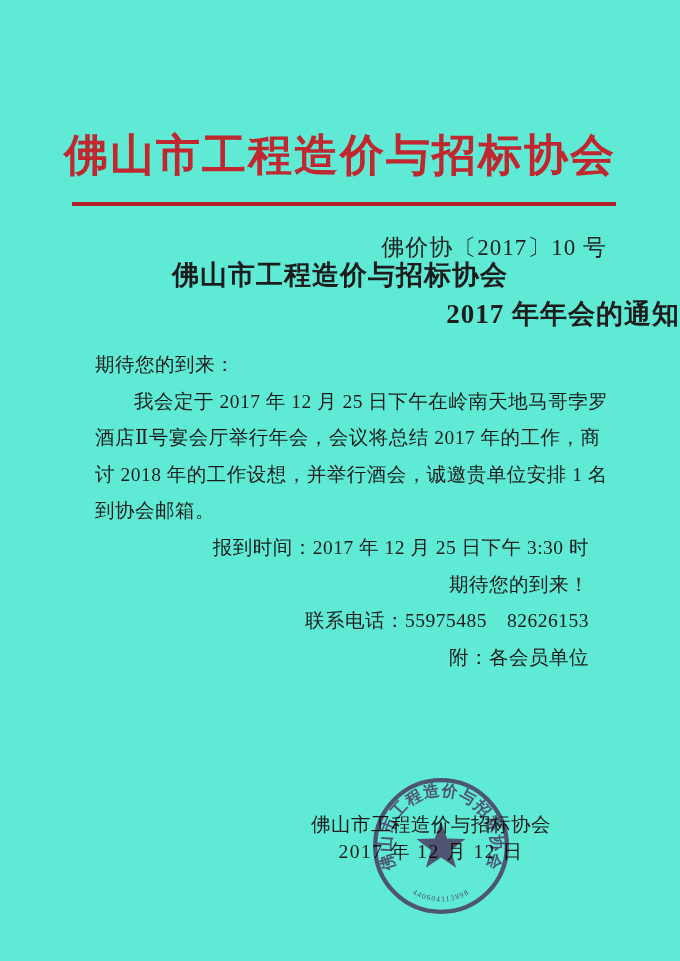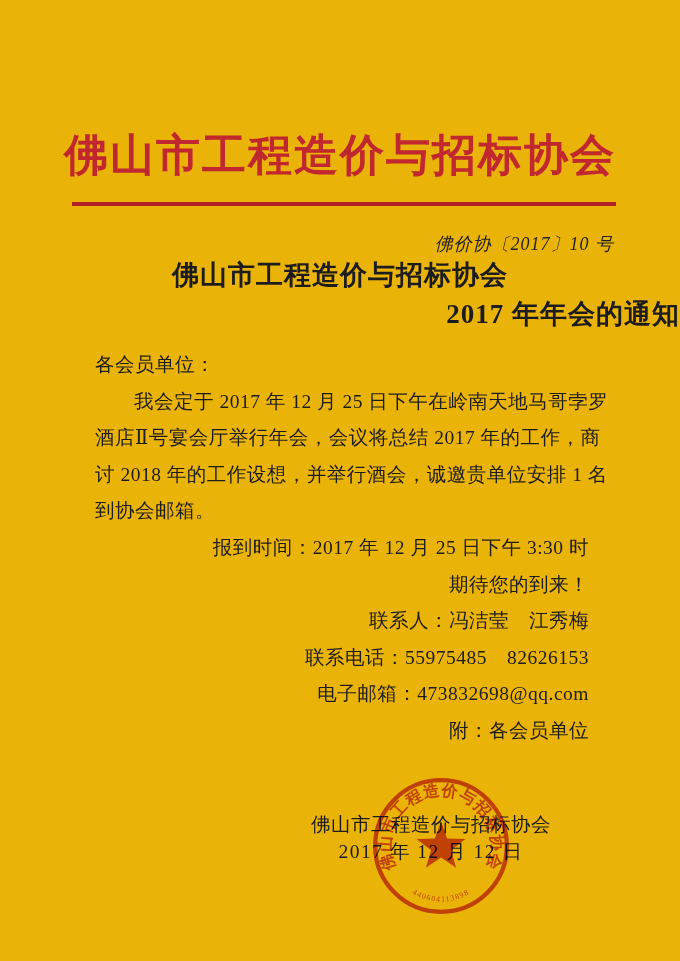--- a/index.html
+++ b/index.html
@@ -1,34 +1,34 @@
 <!DOCTYPE html>
 <html><head>
 <meta charset="utf-8">
 <style>
   html,body{margin:0;padding:0;}
   body{
     width:680px;height:961px;background:#ffffff;
     font-family:"Liberation Serif","DejaVu Serif",serif;
     color:#1c1c1c;
   }
-  .page{position:relative;width:680px;height:961px;background:#eab308;overflow:hidden;}
+  .page{position:relative;width:680px;height:961px;background:#5eead4;overflow:hidden;}
 
   .org-header{
     position:absolute;top:126px;left:36px;right:36px;
     text-align:center;font-size:44px;font-weight:bold;
     letter-spacing:2px;color:#c0272e;white-space:nowrap;
   }
   .red-rule{
     position:absolute;top:202px;left:72px;width:544px;height:4px;
     background:#b2222a;
   }
   .doc-number{
-    position:absolute;top:232px;right:66px;
-    font-size:18px;letter-spacing:1px;color:#222;font-style:italic;
+    position:absolute;top:232px;right:73px;
+    font-size:23px;letter-spacing:1px;color:#222;
   }
   .title-line1{
     position:absolute;top:257px;left:0;width:100%;
     text-align:center;font-size:27px;font-weight:bold;letter-spacing:1px;
   }
   .title-line2{
     position:absolute;top:296px;left:0;width:100%;
     text-align:right;font-size:27px;font-weight:bold;letter-spacing:1px;
   }
   .body-text{
@@ -59,30 +59,28 @@
   <div class="org-header">佛山市工程造价与招标协会</div>
 
   <div class="red-rule"></div>
 
   <div class="doc-number">佛价协〔2017〕10 号</div>
 
   <div class="title-line1">佛山市工程造价与招标协会</div>
   <div class="title-line2">2017 年年会的通知</div>
 
   <div class="body-text">
-    <div>各会员单位：</div>
+    <div>期待您的到来：</div>
     <div class="first-indent">我会定于 2017 年 12 月 25 日下午在岭南天地马哥孛罗</div>
     <div>酒店Ⅱ号宴会厅举行年会，会议将总结 2017 年的工作，商</div>
     <div>讨 2018 年的工作设想，并举行酒会，诚邀贵单位安排 1 名</div>
     <div>到协会邮箱。</div>
     <div class="detail">报到时间：2017 年 12 月 25 日下午 3:30 时</div>
     <div class="detail">期待您的到来！</div>
-    <div class="detail">联系人：冯洁莹　江秀梅</div>
     <div class="detail">联系电话：55975485　82626153</div>
-    <div class="detail">电子邮箱：473832698@qq.com</div>
     <div class="detail">附：各会员单位</div>
   </div>
 
   <div class="signature-block">
     <div>佛山市工程造价与招标协会</div>
     <div class="sig-date">2017 年 12 月 12 日</div>
   </div>
 
   <svg class="seal" viewBox="0 0 140 140" xmlns="http://www.w3.org/2000/svg">
     <defs>

